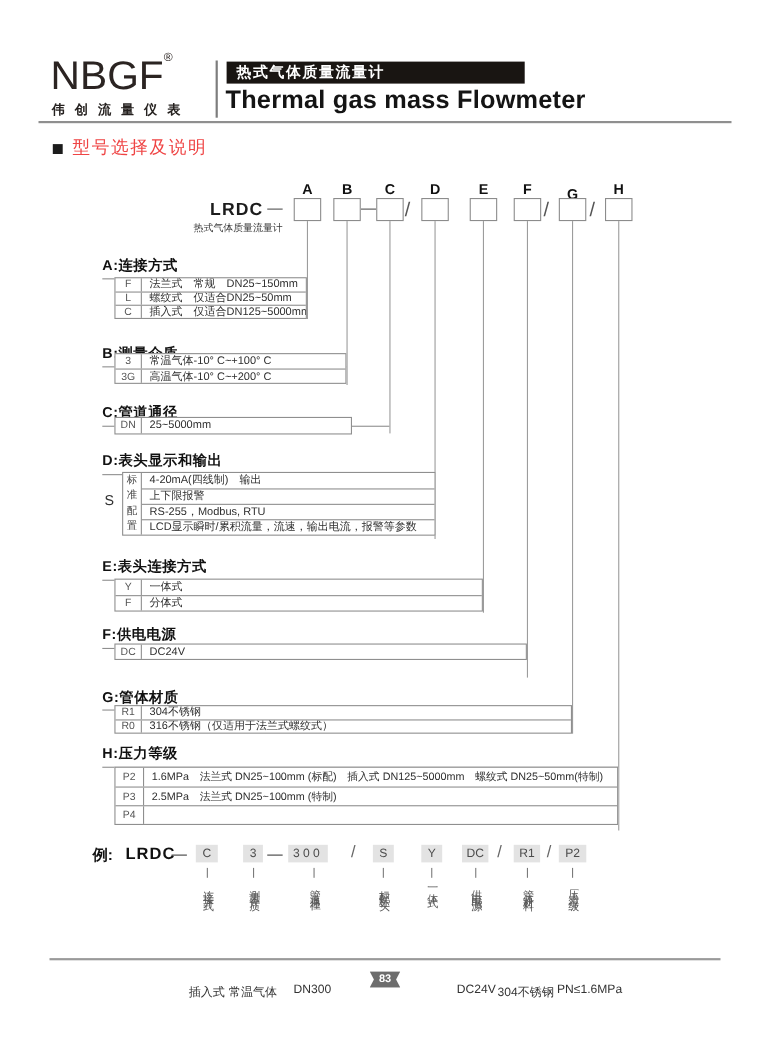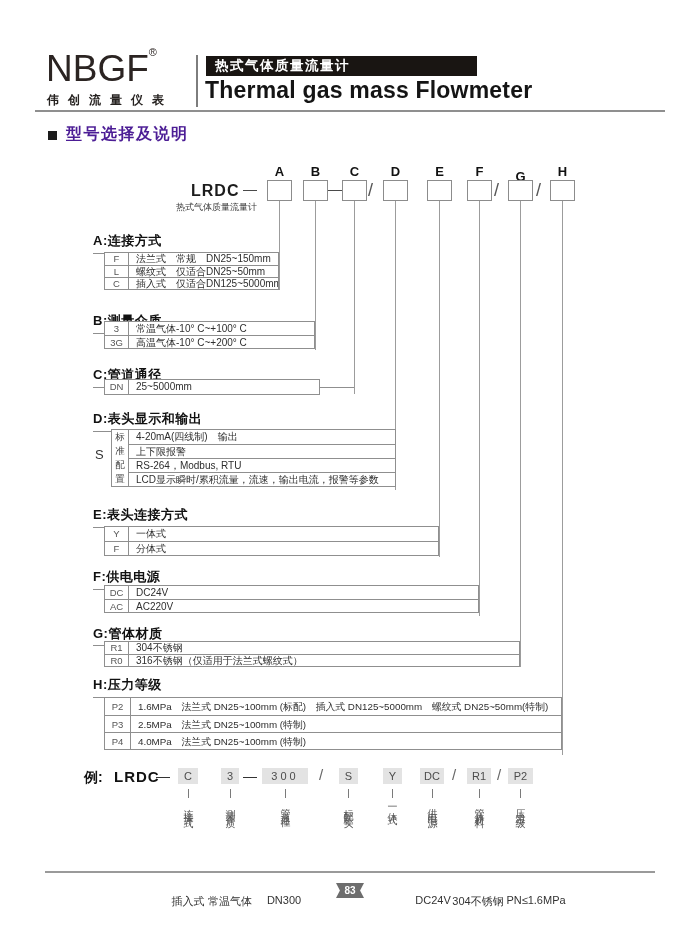--- a/index.html
+++ b/index.html
@@ -18,22 +18,22 @@
               letter-spacing:9px; color:#262220; white-space:nowrap; }
   .hdr-divider { position:absolute; left:196px; top:55px; width:2px; height:52px; background:#7d7d7d; }
   .hdr-bar { position:absolute; left:206px; top:56px; width:271px; height:20px; background:#191512; }
   .hdr-bar span { display:block; color:#fff; font-size:13.5px; font-weight:bold;
                   line-height:20px; padding-left:9px; letter-spacing:1.5px; white-space:nowrap; }
   .hdr-en { position:absolute; left:205px; top:77px; font-size:23px; font-weight:bold;
             color:#141414; letter-spacing:0.2px; white-space:nowrap; }
   .hdr-rule { position:absolute; left:35px; top:110px; width:630px; height:2px; background:#8f8f8f; }
   
   .sec-bullet { position:absolute; left:48px; top:131px; width:9px; height:9px; background:#1c1c1c; }
-  .sec-title { position:absolute; left:66px; top:124px; font-size:16px; font-weight:bold;
-               letter-spacing:1.5px; color:#4c1d95; }
+  .sec-title { position:absolute; left:66px; top:124px; font-size:16px; font-weight:normal;
+               letter-spacing:1.5px; color:#ef4444; }
   
   .m-prefix { position:absolute; left:191px; top:182px; font-size:16px; font-weight:bold;
               letter-spacing:1px; color:#1c1c1c; }
   .m-note { position:absolute; left:176px; top:201px; font-size:9px; color:#3a3a3a; white-space:nowrap; }
   .m-dash { position:absolute; top:181px; font-size:14px; color:#4a4a4a; }
   .m-dash1 { left:243px; letter-spacing:-1px; }
   .m-dash2 { left:328px; }
   .m-slash { position:absolute; top:180px; font-size:18px; color:#555; }
   .m-sl1 { left:368px; } .m-sl2 { left:494px; } .m-sl3 { left:536px; }
   .blet { position:absolute; top:164px; width:25px; text-align:center;
@@ -84,21 +84,21 @@
   .ex-label { position:absolute; left:84px; top:769px; font-size:14px; font-weight:bold; color:#111; }
   .ex-code  { position:absolute; left:114px; top:768px; font-size:15px; font-weight:bold;
               letter-spacing:1px; color:#111; }
   .ex-dash  { position:absolute; top:768px; font-size:14px; color:#333; }
   .exd-1{left:156px}.exd-2{left:243px}
   .exs { position:absolute; top:766px; font-size:15px; color:#666; }
   .exs-1{left:319px}.exs-2{left:452px}.exs-3{left:497px}
   .chip { position:absolute; top:768px; height:16px; line-height:16px; background:#e3e3e3;
           color:#4c4c4c; font-size:11px; text-align:center; white-space:nowrap; }
   .ch-0{left:178px;width:20px}.ch-1{left:221px;width:18px}
-  .ch-2{left:262px;width:46px;letter-spacing:3px}
+  .ch-2{left:262px;width:36px;letter-spacing:3px}
   .ch-3{left:339px;width:19px}.ch-4{left:383px;width:19px}
   .ch-5{left:420px;width:24px}.ch-6{left:467px;width:24px}.ch-7{left:508px;width:25px}
   .tick { position:absolute; top:789px; width:1px; height:9px; background:#7a7a7a; }
   .tk-0{left:188px}.tk-1{left:230px}.tk-2{left:285px}.tk-3{left:348px}
   .tk-4{left:392px}.tk-5{left:432px}.tk-6{left:479px}.tk-7{left:520px}
   .vlabel { position:absolute; top:801px; width:14px; writing-mode:vertical-rl;
             text-orientation:upright; font-size:10px; letter-spacing:3px; color:#555; }
   .vb-0{left:181px}.vb-1{left:223px}.vb-2{left:278px}.vb-3{left:341px}
   .vb-4{left:385px}.vb-5{left:425px}.vb-6{left:472px}.vb-7{left:513px}
   .note { position:absolute; top:894px; font-size:11px; color:#333;
@@ -204,21 +204,21 @@
   <div class="dwrap">
     <div class="dchars">
       <span>标</span>
       <span>准</span>
       <span>配</span>
       <span>置</span>
     </div>
     <div class="ddesc">
       <div class="drow">4-20mA(四线制)　输出</div>
       <div class="drow">上下限报警</div>
-      <div class="drow">RS-264，Modbus, RTU</div>
+      <div class="drow">RS-255，Modbus, RTU</div>
       <div class="drow">LCD显示瞬时/累积流量，流速，输出电流，报警等参数</div>
     </div>
   </div>
 
   <div class="tbl-title t-e">E:表头连接方式</div>
   <div class="tbl rows-e">
     <div class="trow">
         <span class="tcode">Y</span>
         <span class="tdesc">一体式</span>
       </div>
@@ -227,24 +227,20 @@
         <span class="tdesc">分体式</span>
       </div>
   </div>
 
   <div class="tbl-title t-f">F:供电电源</div>
   <div class="tbl rows-f">
     <div class="trow">
         <span class="tcode">DC</span>
         <span class="tdesc">DC24V</span>
       </div>
-    <div class="trow">
-        <span class="tcode">AC</span>
-        <span class="tdesc">AC220V</span>
-      </div>
   </div>
 
   <div class="tbl-title t-g">G:管体材质</div>
   <div class="tbl rows-g">
     <div class="trow">
         <span class="tcode">R1</span>
         <span class="tdesc">304不锈钢</span>
       </div>
     <div class="trow">
         <span class="tcode">R0</span>
@@ -257,21 +253,20 @@
     <div class="trow">
         <span class="tcode">P2</span>
         <span class="tdesc">1.6MPa　法兰式 DN25~100mm (标配)　插入式 DN125~5000mm　螺纹式 DN25~50mm(特制)</span>
       </div>
     <div class="trow">
         <span class="tcode">P3</span>
         <span class="tdesc">2.5MPa　法兰式 DN25~100mm (特制)</span>
       </div>
     <div class="trow">
         <span class="tcode">P4</span>
-        <span class="tdesc">4.0MPa　法兰式 DN25~100mm (特制)</span>
       </div>
   </div>
 
   <div class="ex-label">例:</div>
   <div class="ex-code">LRDC</div>
   <span class="ex-dash exd-1">—</span>
   <span class="ex-dash exd-2">—</span>
   <span class="exs exs-1">/</span>
   <span class="exs exs-2">/</span>
   <span class="exs exs-3">/</span>

